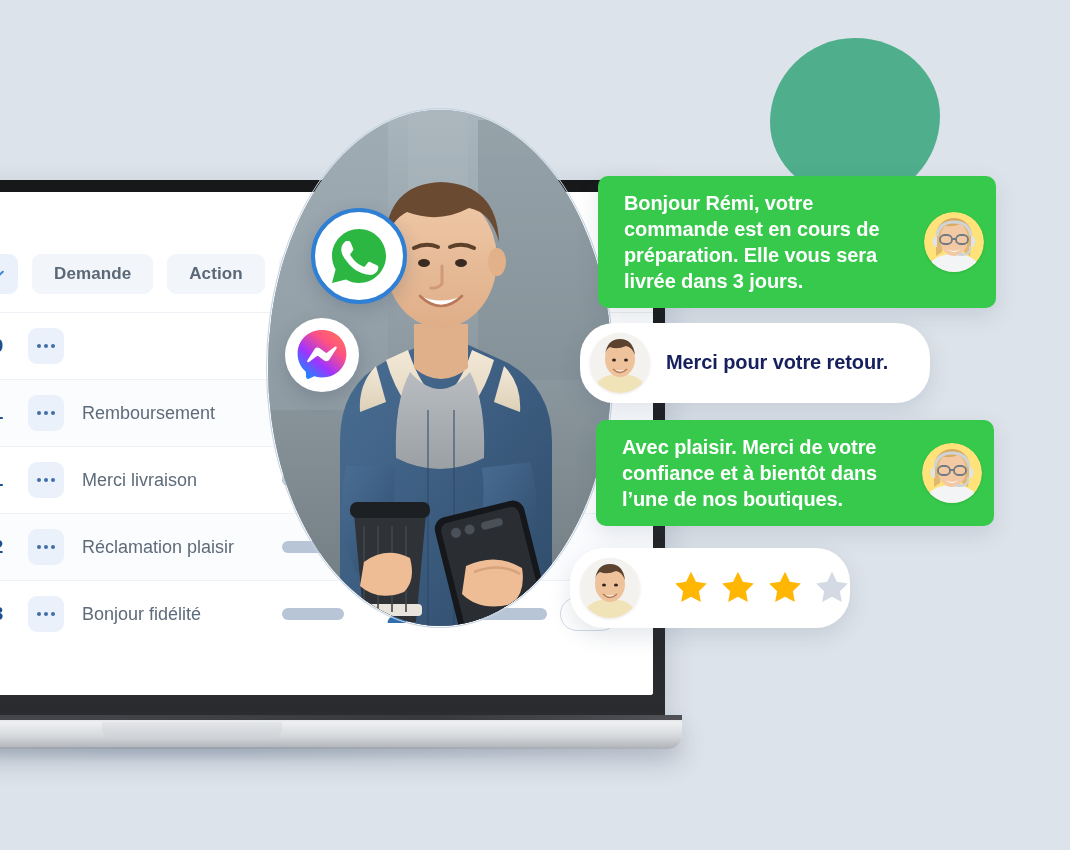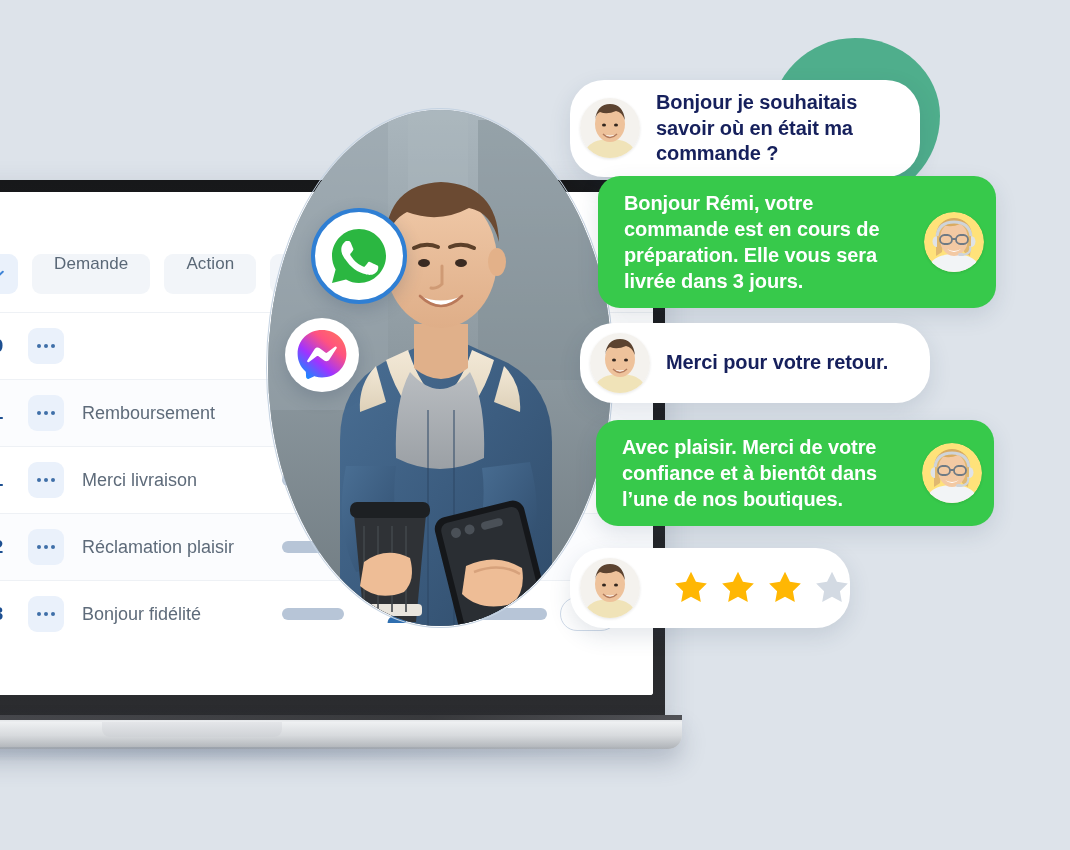--- a/index.html
+++ b/index.html
@@ -56,22 +56,22 @@
     position:absolute; left:0; top:56px; height:52px; right:0;
     display:flex; align-items:center; gap:14px; padding-left:276px;
   }
   .chev-box{
     width:40px; height:40px; border-radius:9px; background:#eaf1fb;
     display:flex; align-items:center; justify-content:center; flex:0 0 auto;
   }
   .chev-box svg{ display:block; }
   .tab{
     height:40px; padding:0 22px; border-radius:9px; background:#f2f5f9;
-    display:flex; justify-content:center;
-    color:#5a6877; font-size:17px; letter-spacing:.1px; white-space:nowrap;
+    display:flex; align-items:center; justify-content:center;
+    color:#5a6877; font-size:17px; letter-spacing:.1px; white-space:nowrap;font-weight:bold;
   }
 
   .rows{ position:absolute; left:0; top:120px; right:0; }
   .row{
     position:relative; height:67px; display:flex; align-items:center;
     border-top:1px solid #eef1f5;
     background:#fff;
   }
   .row.alt{ background:#fbfcfe; }
   .row-num{
@@ -116,21 +116,21 @@
   .bubble .av{
     width:60px; height:60px; border-radius:50%; overflow:hidden; flex:0 0 auto;
     box-shadow:0 1px 3px rgba(0,0,0,.10);
   }
   .b-white{
     background:#fff; border-radius:34px; box-shadow:0 8px 22px rgba(40,60,95,.13);
     padding:10px 26px 10px 10px; gap:16px;
   }
   .b-white .txt{ color:#16205c; font-size:20px; font-weight:700; line-height:1.28; letter-spacing:-.1px; }
   .b-green{
-    background:#37c94b; border-radius:22px; box-shadow:0 8px 22px rgba(40,60,95,.13);
+    background:#37c94b; border-radius:10px; box-shadow:0 8px 22px rgba(40,60,95,.13);
     padding:14px 12px 14px 26px; gap:18px;
   }
   .b-green .txt{ color:#fff; font-size:20px; font-weight:700; line-height:1.30; letter-spacing:-.1px; }
 
   .b1{ left:10px; top:80px; width:350px; }
   .b2{ left:38px; top:176px; width:398px; }
   .b3{ left:20px; top:323px; width:350px; }
   .b4{ left:36px; top:420px; width:398px; }
   .b5{ left:10px; top:548px; width:280px; }
 
@@ -357,35 +357,20 @@
           <stop offset="100%" stop-color="#ff7061"></stop>
         </linearGradient>
       </defs>
       <path d="M27 2C13.2 2 2.6 12.1 2.6 25.7c0 7.1 2.9 13.3 7.7 17.5.4.4.6.8.6 1.4l.2 4.4c.1 1.4 1.5 2.3 2.8 1.7l4.9-2.2c.4-.2.9-.2 1.4-.1 2.2.6 4.5 1 6.8 1 13.8 0 24.4-10.1 24.4-23.7S40.8 2 27 2Z" fill="url(#msgr)"></path>
       <path d="M12.3 32.6 19.5 21.2c1.1-1.8 3.6-2.2 5.2-.9l5.7 4.3c.5.4 1.2.4 1.8 0l7.7-5.9c1-.8 2.4.4 1.7 1.5l-7.2 11.4c-1.1 1.8-3.6 2.2-5.2.9l-5.7-4.3c-.5-.4-1.2-.4-1.8 0L14 34.1c-1 .8-2.4-.4-1.7-1.5Z" fill="#fff"></path>
     </svg>
   </div>
 
   <div class="chat">
 
-    <div class="bubble b-white b1">
-      <div class="av">
-        <svg width="60" height="60" viewBox="0 0 60 60">
-          <rect width="60" height="60" fill="#f4f2ee"></rect>
-          <path d="M4 60c0-13 11-19 26-19s26 6 26 19z" fill="#f0e3b8"></path>
-          <ellipse cx="30" cy="26" rx="15" ry="18" fill="#eec29b"></ellipse>
-          <path d="M15 22q2-16 15-16t15 16q-3-8-9-9q-9 4-16 1q-4 2-5 8z" fill="#5c4330"></path>
-          <ellipse cx="24" cy="27" rx="2" ry="1.6" fill="#33271f"></ellipse>
-          <ellipse cx="36" cy="27" rx="2" ry="1.6" fill="#33271f"></ellipse>
-          <path d="M23 36q7 6 14 0q-7 3-14 0z" fill="#fff"></path>
-          <path d="M23 36q7 7 14 0" stroke="#b27a5c" stroke-width="1.4" fill="none"></path>
-        </svg>
-      </div>
-      <div class="txt">Bonjour je souhaitais savoir où en était ma commande ?</div>
-    </div>
 
     <div class="bubble b-green b2">
       <div class="txt">Bonjour Rémi, votre commande est en cours de préparation. Elle vous sera livrée dans 3 jours.</div>
       <div class="av">
         <svg width="60" height="60" viewBox="0 0 60 60">
           <circle cx="30" cy="30" r="30" fill="#ffe27a"></circle>
           <path d="M4 60c0-12 11-18 26-18s26 6 26 18z" fill="#f2f4f6"></path>
           <path d="M12 24q1-17 18-17t18 17l-2 20-6-4-2-16H20l-2 16-6 4z" fill="#e0b871"></path>
           <ellipse cx="30" cy="27" rx="14" ry="17" fill="#f3c9a3"></ellipse>
           <path d="M14 20q3-14 16-14t16 14q-4-7-10-8q-9 4-16 1z" fill="#d9ab61"></path>

